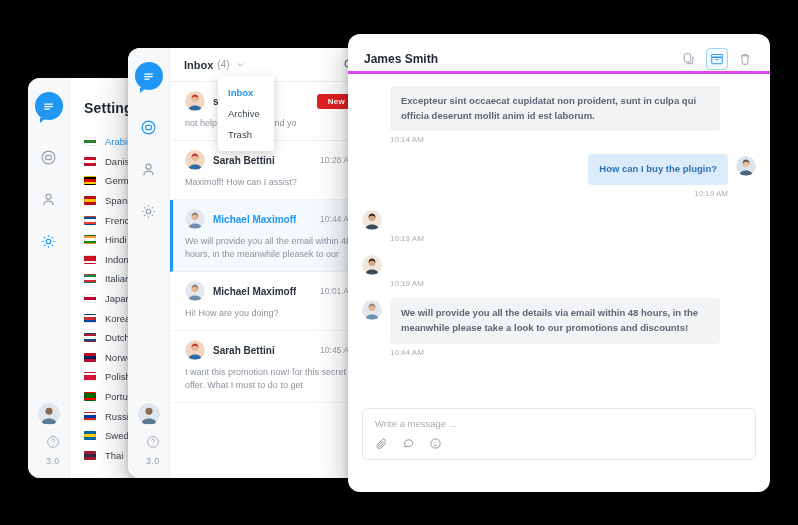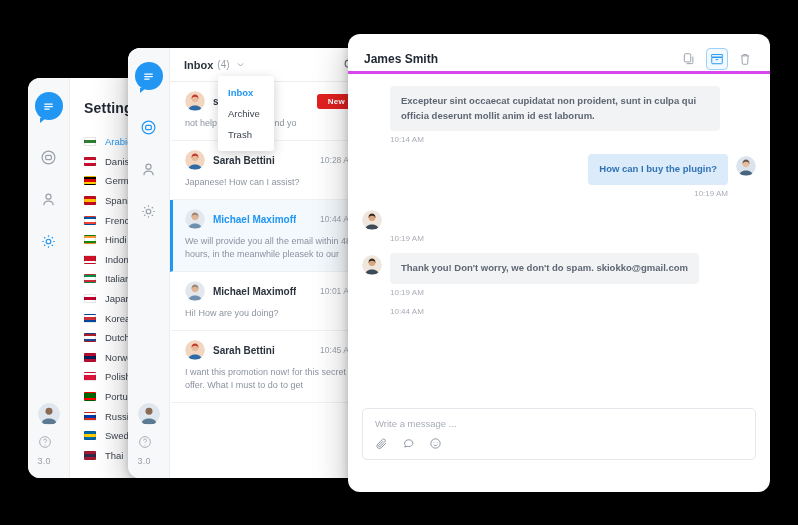--- a/index.html
+++ b/index.html
@@ -50,21 +50,21 @@
   .rail-ico {
     width: 30px; height: 30px;
     display: flex; align-items: center; justify-content: center;
     margin-bottom: 12px;
     color: #9aa0aa;
     cursor: pointer;
   }
   .rail-ico.active { color: #2196f3; }
   .rail-ico svg { width: 17px; height: 17px; display: block; }
 
-  .rail-bottom { margin-top: auto; display:flex; flex-direction:column; align-items:flex-start; padding-bottom: 12px; }
+  .rail-bottom { margin-top: auto; display:flex; flex-direction:column; align-items:flex-end; padding-bottom: 12px; }
   .avatar-sm {
     width: 22px; height: 22px; border-radius: 50%;
     overflow: hidden; margin-bottom: 10px; display:block;
   }
   .help-ico { color:#a8adb6; margin-bottom: 7px; }
   .help-ico svg { width: 14px; height: 14px; display:block; }
   .ver { font-size: 9px; color: #9aa0aa; letter-spacing: .3px; }
 
   
   #card-settings { left: 28px; top: 78px; width: 160px; height: 400px; }
@@ -386,21 +386,21 @@
             <div class="conv-top">
               <span class="conv-av"><svg viewBox="0 0 24 24" width="20" height="20">
                   <circle cx="12" cy="12" r="12" fill="#f2d6c0"></circle>
                   <path d="M3.5 23.5c.8-4.3 4.4-6.2 8.5-6.2s7.7 1.9 8.5 6.2z" fill="#2d6aa8"></path>
                   <circle cx="12" cy="9.4" r="4" fill="#e8b89a"></circle>
                   <path d="M7.9 8.6c0-2.6 1.9-4.3 4.1-4.3s4.1 1.7 4.1 4.3c0 .5-.2.9-.5 1 .1-1.9-1.3-2.7-3.6-2.7S8.3 7.7 8.4 9.6c-.3-.1-.5-.5-.5-1z" fill="#c0392b"></path>
                 </svg></span>
               <span class="conv-name">Sarah Bettini</span>
               <span class="conv-time">10:28 AM</span>
             </div>
-            <div class="conv-prev">Japanese! How can I assist?</div>
+            <div class="conv-prev">Maximoff! How can I assist?</div>
           </div>
           <div class="conv active">
             <div class="conv-top">
               <span class="conv-av"><svg viewBox="0 0 24 24" width="20" height="20">
                   <circle cx="12" cy="12" r="12" fill="#e3e8ee"></circle>
                   <path d="M3.5 23.5c.8-4.3 4.4-6.2 8.5-6.2s7.7 1.9 8.5 6.2z" fill="#6f8fae"></path>
                   <circle cx="12" cy="9.4" r="4" fill="#e0b493"></circle>
                   <path d="M7.9 8.6c0-2.6 1.9-4.3 4.1-4.3s4.1 1.7 4.1 4.3c0 .5-.2.9-.5 1 .1-1.9-1.3-2.7-3.6-2.7S8.3 7.7 8.4 9.6c-.3-.1-.5-.5-.5-1z" fill="#9b8672"></path>
                 </svg></span>
               <span class="conv-name">Michael Maximoff</span>
@@ -488,23 +488,31 @@
             </svg></span>
         </div>
         <div class="stamp">10:19 AM</div>
         <div class="msg in">
           <span class="av"><svg viewBox="0 0 24 24" width="20" height="20">
               <circle cx="12" cy="12" r="12" fill="#efe6dd"></circle>
               <path d="M3.5 23.5c.8-4.3 4.4-6.2 8.5-6.2s7.7 1.9 8.5 6.2z" fill="#3d4a57"></path>
               <circle cx="12" cy="9.4" r="4" fill="#d9a77f"></circle>
               <path d="M7.9 8.6c0-2.6 1.9-4.3 4.1-4.3s4.1 1.7 4.1 4.3c0 .5-.2.9-.5 1 .1-1.9-1.3-2.7-3.6-2.7S8.3 7.7 8.4 9.6c-.3-.1-.5-.5-.5-1z" fill="#3b2a20"></path>
             </svg></span>
-          <div class="bub">Thank you! Don't worry, we don't do spam. skiokko@gmail.com</div>
         </div>
         <div class="stamp">10:19 AM</div>
+        <div class="msg in">
+          <span class="av"><svg viewBox="0 0 24 24" width="20" height="20">
+              <circle cx="12" cy="12" r="12" fill="#e3e8ee"></circle>
+              <path d="M3.5 23.5c.8-4.3 4.4-6.2 8.5-6.2s7.7 1.9 8.5 6.2z" fill="#6f8fae"></path>
+              <circle cx="12" cy="9.4" r="4" fill="#e0b493"></circle>
+              <path d="M7.9 8.6c0-2.6 1.9-4.3 4.1-4.3s4.1 1.7 4.1 4.3c0 .5-.2.9-.5 1 .1-1.9-1.3-2.7-3.6-2.7S8.3 7.7 8.4 9.6c-.3-.1-.5-.5-.5-1z" fill="#9b8672"></path>
+            </svg></span>
+          <div class="bub">We will provide you all the details via email within 48 hours, in the meanwhile please take a look to our promotions and discounts!</div>
+        </div>
         <div class="stamp">10:44 AM</div>
       </div>
 
     <div class="composer">
       <div class="ph">Write a message ...</div>
       <div class="comp-icons">
         <span>
           <svg viewBox="0 0 24 24" fill="none" stroke="currentColor" stroke-width="1.8">
             <path d="M20 11.5L11.3 20a4.6 4.6 0 0 1-6.5-6.5l8.8-8.8a3.1 3.1 0 0 1 4.4 4.4l-8.8 8.8a1.6 1.6 0 0 1-2.2-2.2l8.1-8.1"></path>
           </svg>

